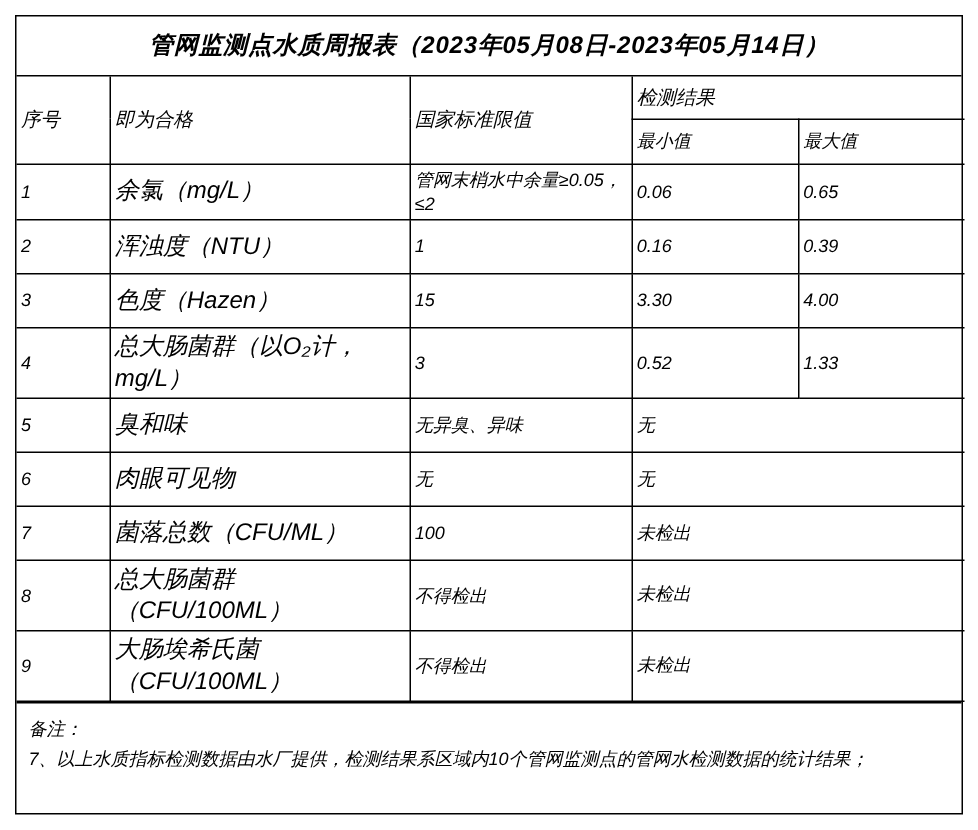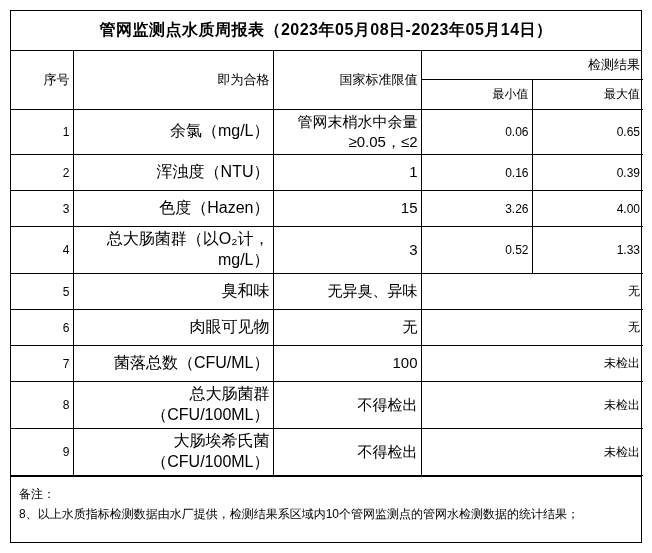--- a/index.html
+++ b/index.html
@@ -12,20 +12,21 @@
     height: 553px;
     font-family: "Liberation Sans", sans-serif;
     color: #000000;
     overflow: hidden;
   }
   .page {
     position: relative;
     width: 652px;
     height: 553px;
     box-sizing: border-box;
+    font-style: italic;
   }
   .outer-frame {
     position: absolute;
     left: 10px;
     top: 10px;
     width: 632px;
     height: 533px;
     border: 1px solid #000000;
     box-sizing: border-box;
   }
@@ -44,21 +45,21 @@
     font-family: "Liberation Sans", sans-serif;
   }
   table.data-table {
     width: 100%;
     border-collapse: collapse;
     table-layout: fixed;
     font-size: 12px;
   }
   table.data-table td, table.data-table th {
     border: 1px solid #000000;
-    text-align: right;
+    text-align: left;
     vertical-align: middle;
     font-weight: normal;
     padding: 2px 3px;
     box-sizing: border-box;
   }
   
   table.data-table tr td:first-child,
   table.data-table tr th:first-child {
     border-left: none;
   }
@@ -91,21 +92,21 @@
     font-size: 13px;
   }
   tbody td {
     height: 36px;
     font-size: 12px;
   }
   td.item-cell {
     font-size: 16px;
   }
   td.std-cell {
-    font-size: 15px;
+    font-size: 12px;
     line-height: 1.35;
   }
   .remark {
     border-top: 1px solid #000000;
     padding: 8px 8px 6px 8px;
     font-size: 12px;
     line-height: 1.65;
     box-sizing: border-box;
   }
   .remark div {
@@ -154,21 +155,21 @@
           <td>2</td>
           <td class="item-cell">浑浊度（NTU）</td>
           <td class="std-cell">1</td>
           <td>0.16</td>
           <td>0.39</td>
         </tr>
         <tr>
           <td>3</td>
           <td class="item-cell">色度（Hazen）</td>
           <td class="std-cell">15</td>
-          <td>3.26</td>
+          <td>3.30</td>
           <td>4.00</td>
         </tr>
         <tr>
           <td>4</td>
           <td class="item-cell">总大肠菌群（以O₂计，mg/L）</td>
           <td class="std-cell">3</td>
           <td>0.52</td>
           <td>1.33</td>
         </tr>
         <tr>
@@ -199,17 +200,17 @@
           <td>9</td>
           <td class="item-cell">大肠埃希氏菌（CFU/100ML）</td>
           <td class="std-cell">不得检出</td>
           <td colspan="2">未检出</td>
         </tr>
       </tbody>
     </table>
 
     <div class="remark">
       <div>备注：</div>
-      <div>8、以上水质指标检测数据由水厂提供，检测结果系区域内10个管网监测点的管网水检测数据的统计结果；</div>
+      <div>7、以上水质指标检测数据由水厂提供，检测结果系区域内10个管网监测点的管网水检测数据的统计结果；</div>
     </div>
 
   </div>
 </div>
 
 </body></html>

